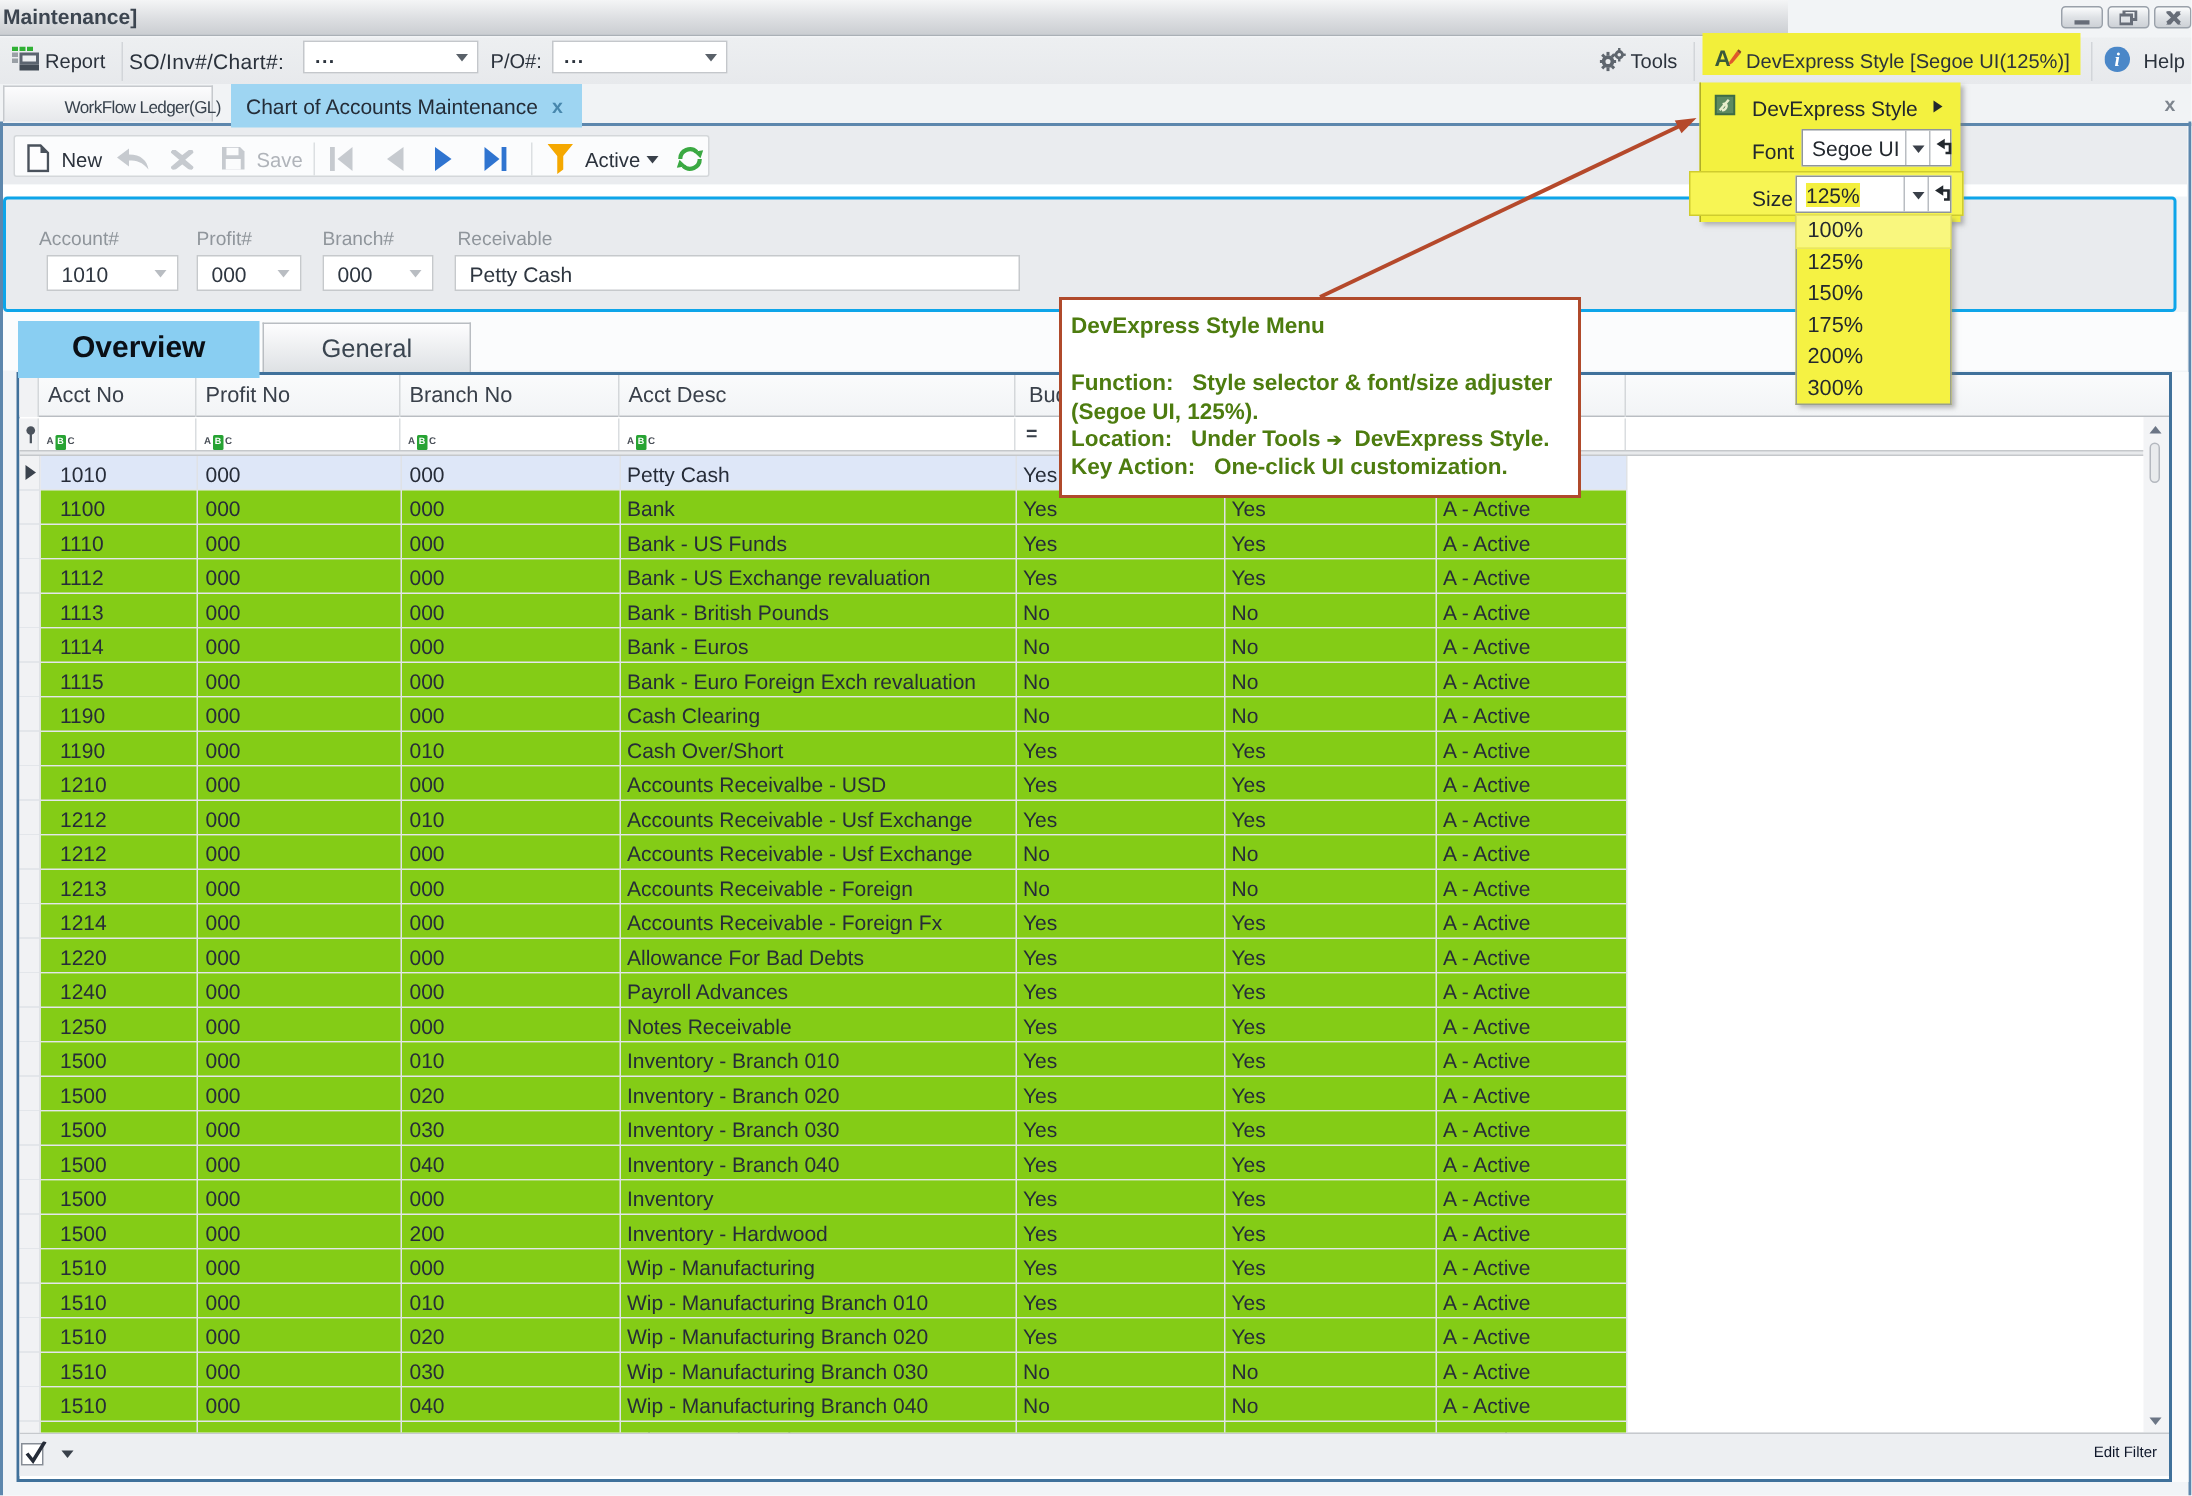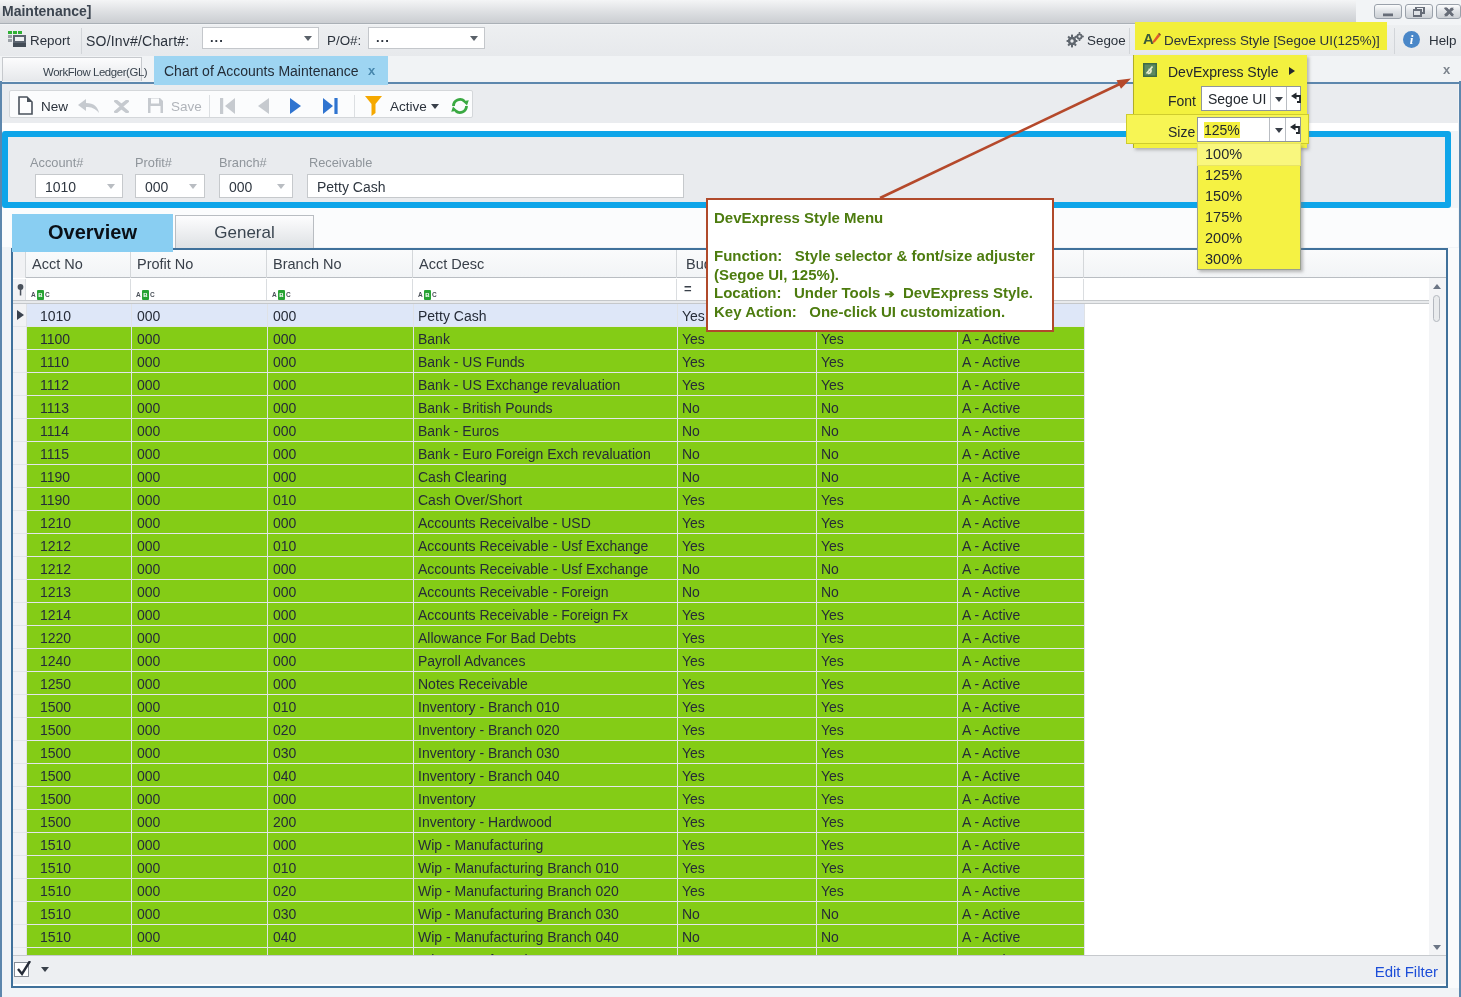--- a/index.html
+++ b/index.html
@@ -1,20 +1,20 @@
 <!DOCTYPE html>
 <html><head><meta charset="utf-8">
 <style>
 * { margin:0; padding:0; box-sizing:border-box; -webkit-font-smoothing:antialiased; }
 html,body { width:1461px; height:997px; overflow:hidden; font-family:"Liberation Sans",sans-serif; }
 body { position:relative; background:#f2f4f6; }
 .abs { position:absolute; }
 
 
-#titlebar { position:absolute; left:0; top:0; width:1356px; height:24px;
+#titlebar { position:absolute; left:0; top:0; width:1192px; height:24px;
   background:linear-gradient(#f4f5f6,#dcdee1 55%,#cbced2); border-bottom:1px solid #aab0b6; }
 #titletext { position:absolute; left:2px; top:3px; font-size:14px; font-weight:bold; color:#3c4550; }
 .winbtn { position:absolute; top:4px; height:15px; width:28px; border:1px solid #9aa1aa; border-radius:3px;
   background:linear-gradient(#fbfcfd,#dfe2e6 50%,#cdd1d6); }
 .winbtn svg { position:absolute; left:50%; top:50%; transform:translate(-50%,-50%); }
 
 
 #toolbar1 { position:absolute; left:0; top:25px; width:1461px; height:31px;
   background:linear-gradient(#edeff1,#e7e9ec); }
 .tb1text { position:absolute; top:8px; font-size:13.4px; color:#2b323c; }
@@ -43,21 +43,21 @@
 #tb2row { position:absolute; left:2px; top:84px; width:1456px; height:39px; background:#eaecef; }
 #tb2box { position:absolute; left:7px; top:6px; width:464px; height:28px; background:#fbfcfd;
   border:1px solid #d4d7da; border-radius:2px; }
 #tb2box .txt { position:absolute; top:8px; font-size:13.5px; color:#2b323c; }
 #tb2box .gtxt { position:absolute; top:8px; font-size:13.5px; color:#b0b4ba; }
 #tb2box .vsep { position:absolute; top:4px; height:22px; width:1px; background:#dcdfe2; }
 .tri { position:absolute; width:0; height:0; }
 
 
 #formpanel { position:absolute; left:2px; top:131px; width:1449px; height:77px; background:#e9ebee;
-  border:6px solid #0ea5e9; border-radius:3px; }
+  border:2px solid #0ea5e9; border-radius:3px; }
 .flabel { position:absolute; top:18px; font-size:12.8px; color:#8f959b; }
 .fcombo { position:absolute; top:37px; height:24px; background:#fff; border:1px solid #c6c9cc; }
 .fcombo .t { position:absolute; left:9px; top:4px; font-size:14px; color:#2e3640; }
 .fcombo .arr { position:absolute; right:7px; top:9px; width:0; height:0; border-left:4px solid transparent; border-right:4px solid transparent; border-top:5px solid #b9bdc2; }
 
 
 #ovtab { position:absolute; left:12px; top:214px; width:161px; height:38px; background:#89cef2; z-index:6; }
 #ovtab span { position:absolute; left:0; width:100%; text-align:center; top:7px; font-size:20px; font-weight:bold; color:#0a0f16; }
 #gentab { position:absolute; left:175px; top:215px; width:139px; height:33px;
   background:linear-gradient(#fdfdfe,#dee1e4); border:1px solid #b9bdc2; border-bottom:none; }
@@ -105,21 +105,21 @@
   border-right:4px solid transparent; border-bottom:5px solid #6b7585; }
 #dnarr { position:absolute; left:4px; bottom:5px; width:0; height:0; border-left:4px solid transparent;
   border-right:4px solid transparent; border-top:5px solid #6b7585; }
 
 #gfbar { position:absolute; left:0; top:705px; width:1433px; height:29px; background:#edeff2;
   border-top:1px solid #c6c9cd; }
 #gfbar .cb { position:absolute; left:1px; top:6px; width:15px; height:15px; background:#fff; border:1px solid #878d96; }
 #gfbar .cb svg { position:absolute; left:1px; top:-2px; }
 #gfbar .drop { position:absolute; left:28px; top:11px; width:0; height:0; border-left:4px solid transparent;
   border-right:4px solid transparent; border-top:5px solid #39404a; }
-#editfilter { position:absolute; right:8px; top:7px; font-size:15px; color:#1d4ed8; }
+#editfilter { position:absolute; right:8px; top:7px; font-size:10px; color:#0f172a; }
 
 
 #callout { position:absolute; left:706px; top:198px; width:348px; height:134px; background:#fff;
   border:2px solid #b04a2b; z-index:30; }
 #callout div { position:absolute; left:6px; font-size:15px; font-weight:bold; color:#4d7c0f; white-space:pre; }
 #ymark { position:absolute; left:1135px; top:22px; width:252px; height:28px; background:#f2ef3a; z-index:20; }
 #ymenu { position:absolute; left:1133px; top:55px; width:174px; height:93px; background:#f3f13f; border-left:1.5px solid #b0ad28;
   box-shadow:2px 2px 3px rgba(120,120,120,.5); z-index:21; }
 #ymenu .mt { position:absolute; font-size:14px; color:#23282e; }
 #szmark { position:absolute; left:1126px; top:114px; width:183px; height:30px; background:#f7f554;
@@ -195,21 +195,21 @@
       <rect x="8.2" y="11.8" width="2.2" height="2" transform="rotate(45 9.3 12.8)"></rect>
       <rect x="8.2" y="4.2" width="2.2" height="2" transform="rotate(-45 9.3 5.2)"></rect>
       <rect x="1.8" y="11.8" width="2.2" height="2" transform="rotate(-45 2.9 12.8)"></rect>
       <path d="M13.5 1.4 A3.1 3.1 0 1 0 13.5 7.6 A3.1 3.1 0 1 0 13.5 1.4 M13.5 3.3 A1.2 1.2 0 1 1 13.5 5.7 A1.2 1.2 0 1 1 13.5 3.3" fill-rule="evenodd"></path>
       <rect x="12.7" y="0" width="1.6" height="1.8"></rect>
         <rect x="12.7" y="7.2" width="1.6" height="1.8"></rect>
       <rect x="9.6" y="3.7" width="1.8" height="1.6"></rect>
         <rect x="16" y="3.7" width="1.8" height="1.6"></rect>
     </g>
   </svg>
-  <span class="tb1text" style="left:1087px">Segoe</span>
+  <span class="tb1text" style="left:1087px">Tools</span>
   <div class="vsep1" style="left:1129px"></div>
   <div class="vsep1" style="left:1394px"></div>
   <span class="tb1text" style="left:1429px">Help</span>
 </div>
 <svg class="icon" style="left:1403px;top:31px;z-index:21" width="17" height="17">
     <circle cx="8.5" cy="8.5" r="8.5" fill="#4a87c8"></circle>
     <text x="8.5" y="13" text-anchor="middle" font-family="Liberation Serif" font-size="13" font-weight="bold" fill="#fff" font-style="italic">i</text>
   </svg>
 
 <div id="tabbar">

